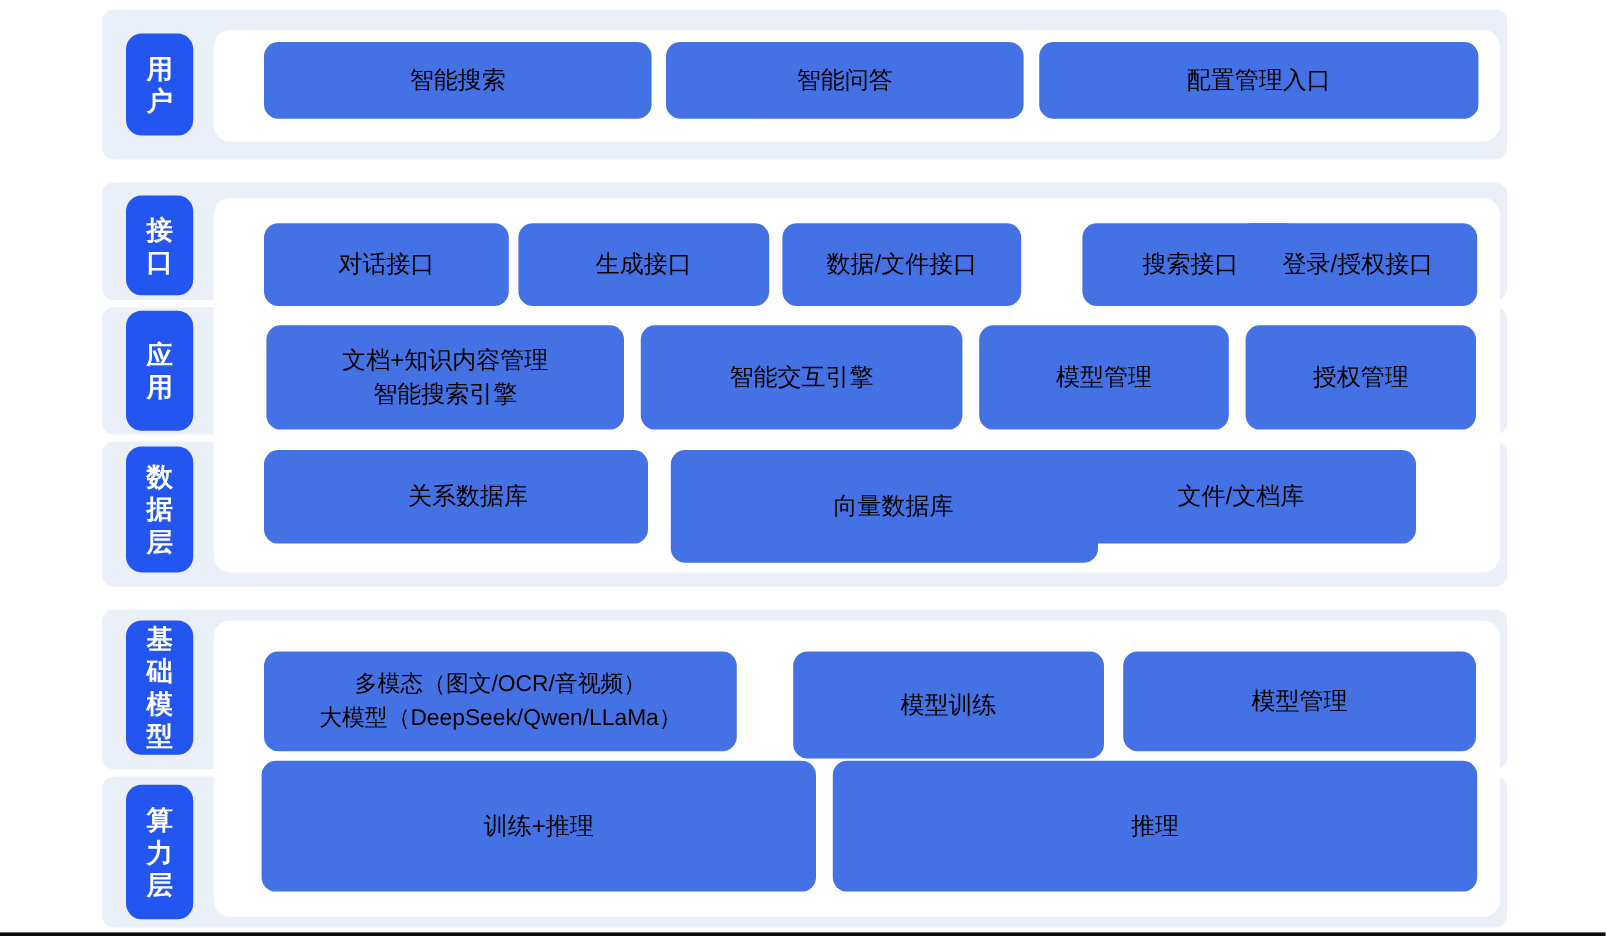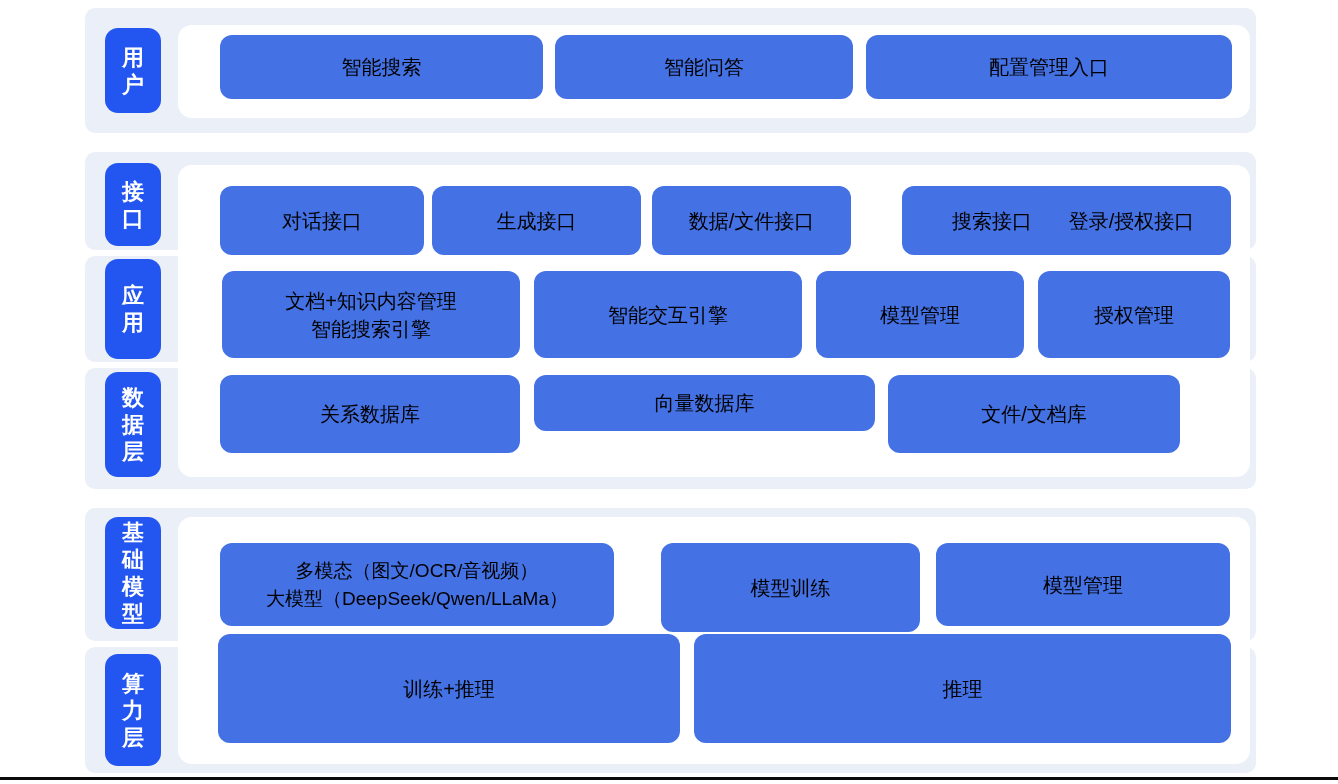--- a/index.html
+++ b/index.html
@@ -55,22 +55,22 @@
   .s2r1b2 { left:347px; top:34px; width:209px; height:69px; }
   .s2r1b3 { left:567px; top:34px; width:199px; height:69px; }
   .s2r1b4 { left:781px; top:34px; width:180px; height:69px;margin-left:36px; }
   .s2r1b5 { left:947px; top:34px; width:199px; height:69px; }
   
   .s2r2b1 { left:137px; top:119px; width:298px; height:87px; }
   .s2r2b2 { left:449px; top:119px; width:268px; height:87px; }
   .s2r2b3 { left:731px; top:119px; width:208px; height:87px; }
   .s2r2b4 { left:953px; top:119px; width:192px; height:87px; }
   
-  .s2r3b1 { left:135px; top:223px; width:300px; height:78px; }
-  .s2r3b2 { left:449px; top:223px; width:341px; height:56px; }
+  .s2r3b1 { left:135px; top:223px; width:300px; height:78px;padding-left:20px; }
+  .s2r3b2 { left:474px; top:223px; width:341px; height:94px;padding-left:15px; }
   .s2r3b3 { left:803px; top:223px; width:292px; height:78px; }
   
   .s3r1b1 { left:135px; top:35px; width:394px; height:83px; font-size:19px; }
   .s3r1b2 { left:560px; top:35px; width:259px; height:89px;margin-left:16px; }
   .s3r1b3 { left:851px; top:35px; width:294px; height:83px; }
   
   .s3r2b1 { left:133px; top:126px; width:462px; height:109px; }
   .s3r2b2 { left:609px; top:126px; width:537px; height:109px; }
 
   .bottom-line { position:absolute; left:0; top:777px; width:1338px; height:3px; background:#0a0a0a; }

